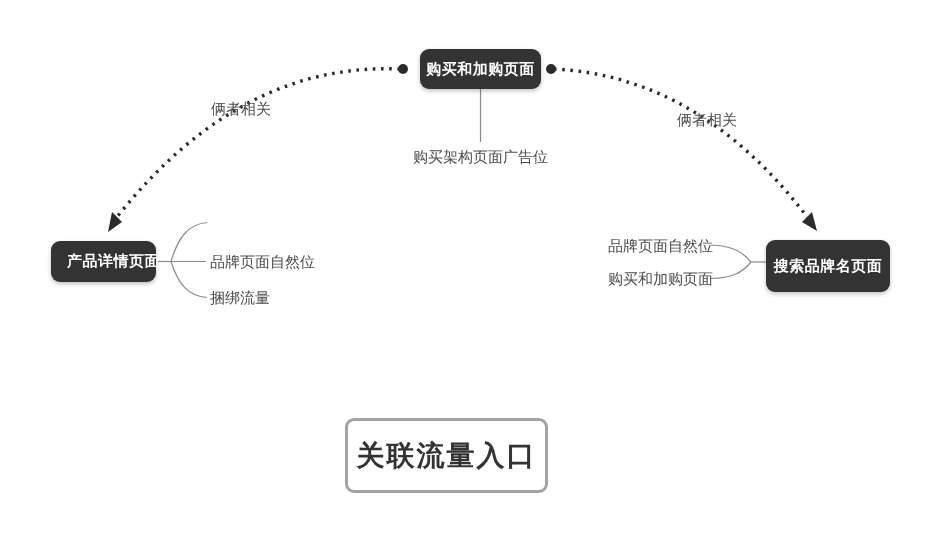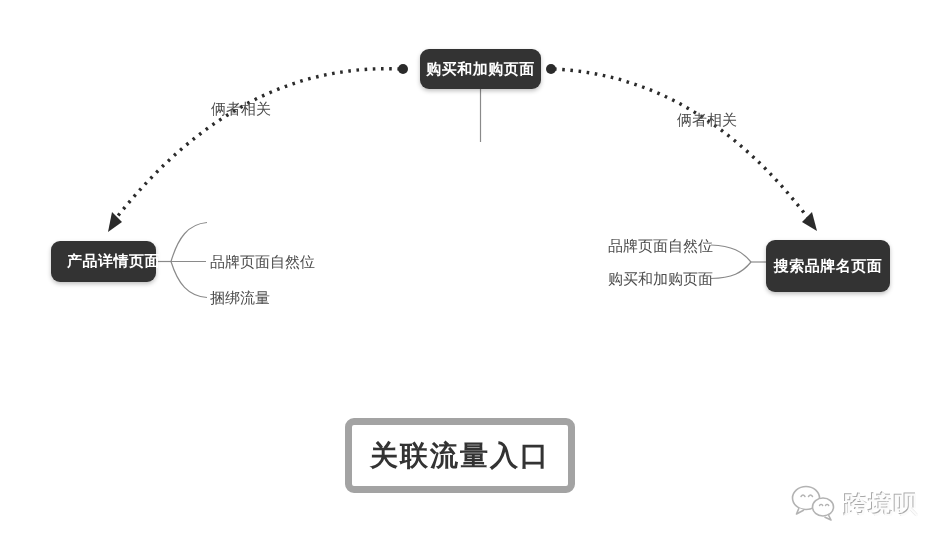--- a/index.html
+++ b/index.html
@@ -48,23 +48,23 @@
   .lbl-edge-right  { left: 677px; top: 112px; }
   .lbl-l0 { left: 210px; top: 215px; }
   .lbl-l1 { left: 210px; top: 254px; }
   .lbl-l2 { left: 210px; top: 290px; }
   .lbl-r0 { left: 608px; top: 238px; }
   .lbl-r1 { left: 608px; top: 271px; }
   .outline-box {
     position: absolute;
     z-index: 2;
     left: 345px; top: 418px;
-    width: 230px; height: 75px;
+    width: 203px; height: 75px;
     background: #ffffff;
-    border: 7px solid #a3a3a3;
+    border: 3px solid #a3a3a3;
     border-radius: 9px;
     display: flex;
     align-items: center;
     justify-content: center;
     font-size: 28px;
     font-weight: bold;
     letter-spacing: 2px;
     color: #333333;
     white-space: nowrap;
   }
@@ -111,42 +111,28 @@
     <path d="M 751 262 C 742 251 732 246 711 245" fill="none" stroke="#8a8a8a" stroke-width="1.2"></path>
     <path d="M 751 262 C 742 273 732 278 711 278.5" fill="none" stroke="#8a8a8a" stroke-width="1.2"></path>
   </svg>
 
   <div class="node node-top">购买和加购页面</div>
 
   <div class="node node-left">产品详情页面</div>
 
   <div class="node node-right">搜索品牌名页面</div>
 
+  <div class="lbl lbl-top-child">购买架构页面广告位</div>
 
   <div class="lbl lbl-edge-left">俩者相关</div>
 
   <div class="lbl lbl-edge-right">俩者相关</div>
 
   <div class="lbl lbl-l1">品牌页面自然位</div>
   <div class="lbl lbl-l2">捆绑流量</div>
 
   <div class="lbl lbl-r0">品牌页面自然位</div>
   <div class="lbl lbl-r1">购买和加购页面</div>
 
   <div class="outline-box">关联流量入口</div>
 
-  <div class="watermark">
-    <span>
-      <svg width="46" height="38" viewBox="0 0 46 38" xmlns="http://www.w3.org/2000/svg">
-        <ellipse cx="16" cy="14" rx="13.5" ry="11.5" fill="#ffffff" stroke="#b3b3b3" stroke-width="1.6"></ellipse>
-        <path d="M 9 24 L 6.5 30 L 14 26" fill="#ffffff" stroke="#b3b3b3" stroke-width="1.6" stroke-linejoin="round"></path>
-        <path d="M 11 12.5 q 2 -2.8 4 0" fill="none" stroke="#b3b3b3" stroke-width="1.5" stroke-linecap="round"></path>
-        <path d="M 18.5 12.5 q 2 -2.8 4 0" fill="none" stroke="#b3b3b3" stroke-width="1.5" stroke-linecap="round"></path>
-        <ellipse cx="33" cy="23" rx="10.5" ry="9" fill="#ffffff" stroke="#b3b3b3" stroke-width="1.6"></ellipse>
-        <path d="M 38.5 31 L 41 36 L 34.5 33" fill="#ffffff" stroke="#b3b3b3" stroke-width="1.6" stroke-linejoin="round"></path>
-        <path d="M 29.5 21.5 q 1.6 -2.2 3.2 0" fill="none" stroke="#b3b3b3" stroke-width="1.4" stroke-linecap="round"></path>
-        <path d="M 35.5 21.5 q 1.6 -2.2 3.2 0" fill="none" stroke="#b3b3b3" stroke-width="1.4" stroke-linecap="round"></path>
-      </svg>
-    </span>
-    <span class="watermark-text">跨境呗</span>
-  </div>
 
 </div>
 
 </body></html>

